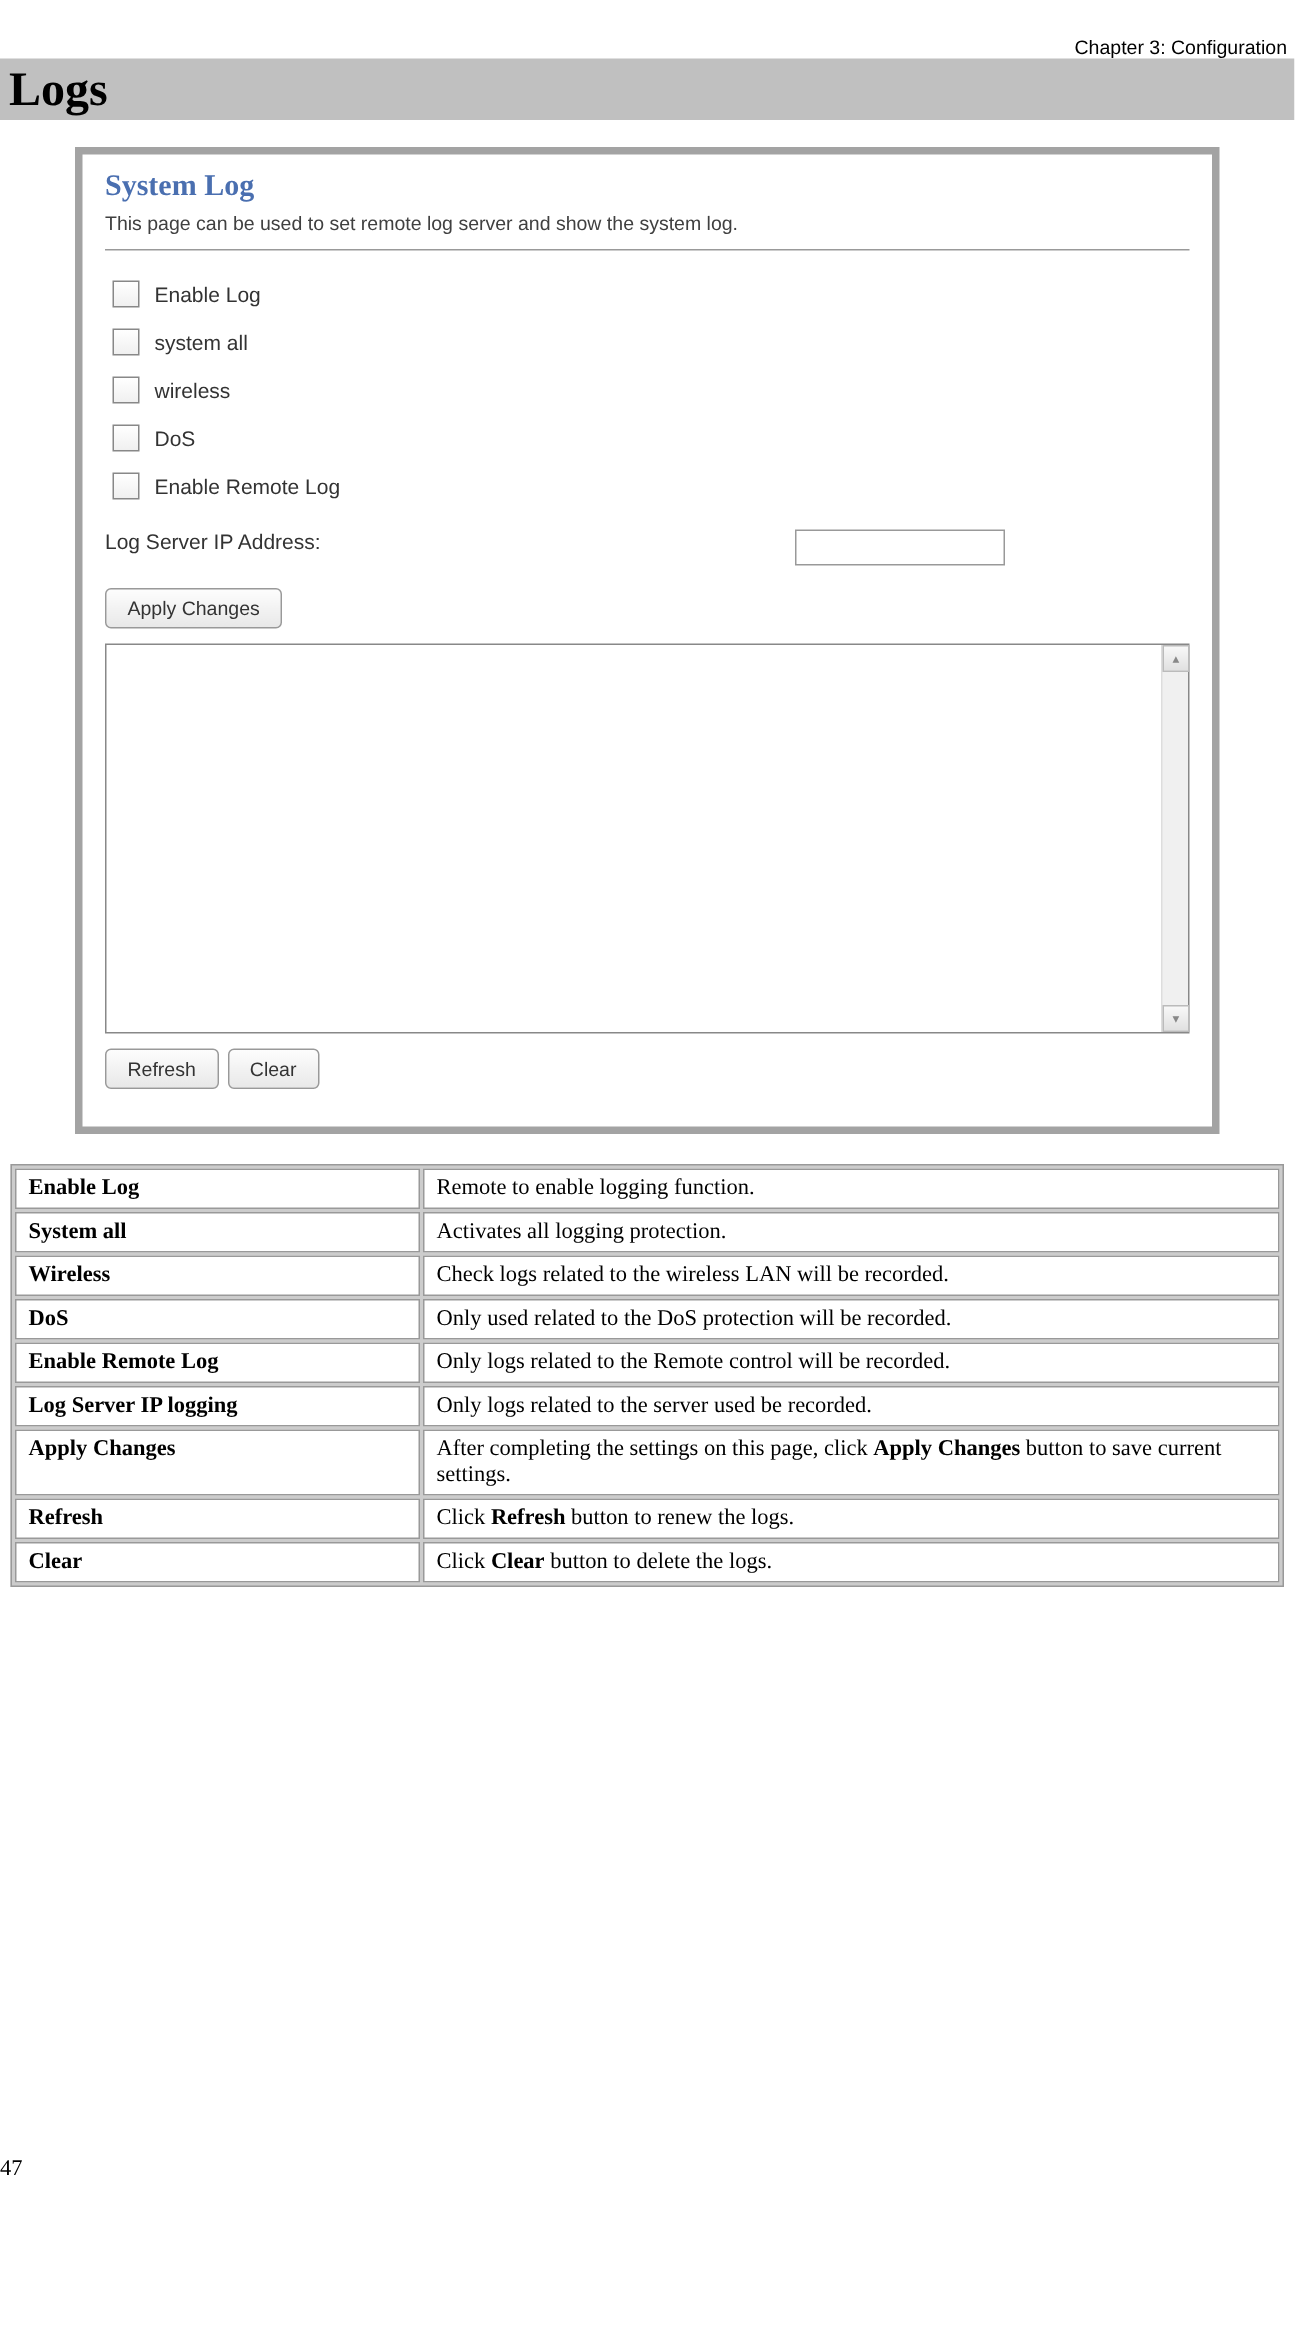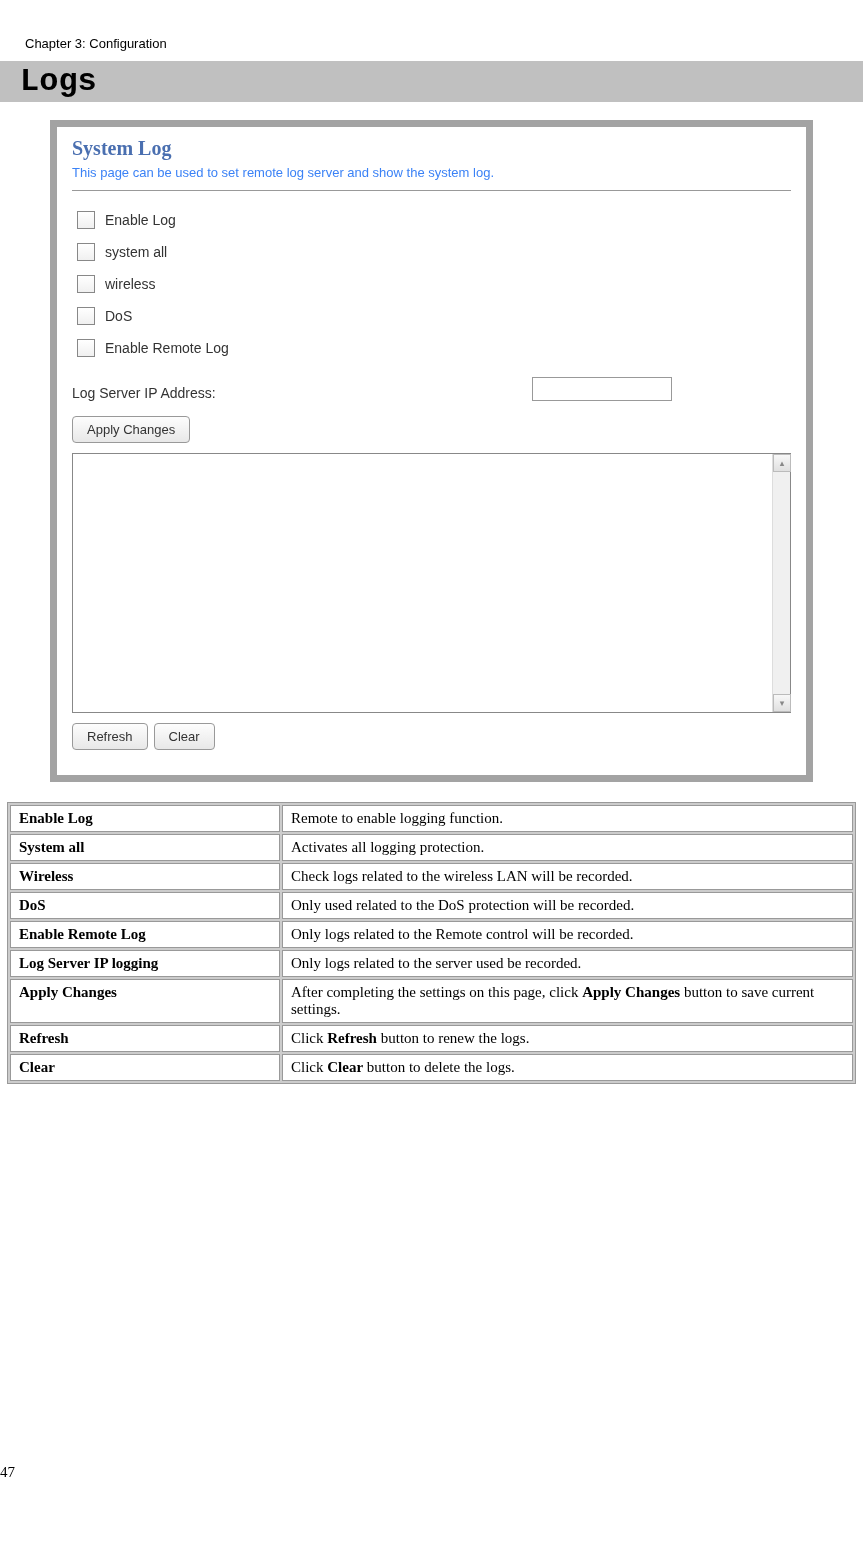--- a/index.html
+++ b/index.html
@@ -7,49 +7,48 @@
       padding: 0;
       box-sizing: border-box;
     }
     body {
       width: 863px;
       font-family: Arial, Helvetica, sans-serif;
       background: #fff;
       color: #000;
     }
     .page-header {
-      text-align: left;
-      padding: 36px 5px 0 0;
+      text-align: right;
+      padding: 24px 5px 0 0;
       font-size: 13px;
       font-family: Arial, sans-serif;
       margin-left: 25px;
     }
     .section-title {
       background: #c0c0c0;
       font-size: 32px;
       font-weight: bold;
-      padding: 2px 20px;
-      margin-top: 10px;
-      font-family: Liberation Mono, monospace;
+      padding: 2px 6px;
+      font-family: Liberation Serif, serif;
     }
     .screenshot-container {
-      border: 7px solid #a3a3a3;
+      border: 5px solid #a3a3a3;
       margin: 18px 50px 0 50px;
       padding: 10px 15px 15px 15px;
     }
     .sys-log-title {
       color: #4a6fb0;
       font-size: 20px;
       font-weight: bold;
       font-family: Georgia, 'Times New Roman', serif;
       margin-bottom: 5px;
     }
     .sys-log-desc {
       font-size: 13px;
-      color: #3b82f6;
+      color: #404040;
       margin-bottom: 10px;
     }
     .hr-line {
       border: none;
       border-top: 1px solid #999;
       margin: 8px 0 20px 0;
     }
     .checkbox-row {
       display: flex;
       align-items: center;
@@ -63,21 +62,21 @@
       background: linear-gradient(to bottom, #fff, #f0f0f0);
       margin-right: 10px;
       flex-shrink: 0;
     }
     .checkbox-label {
       font-size: 14px;
       color: #333;
     }
     .ip-row {
       display: flex;
-      align-items: flex-end;
+      align-items: flex-start;
       margin: 20px 0 15px 0;
     }
     .ip-label {
       font-size: 14px;
       color: #333;
       width: 460px;
     }
     .ip-input {
       width: 140px;
       height: 24px;

